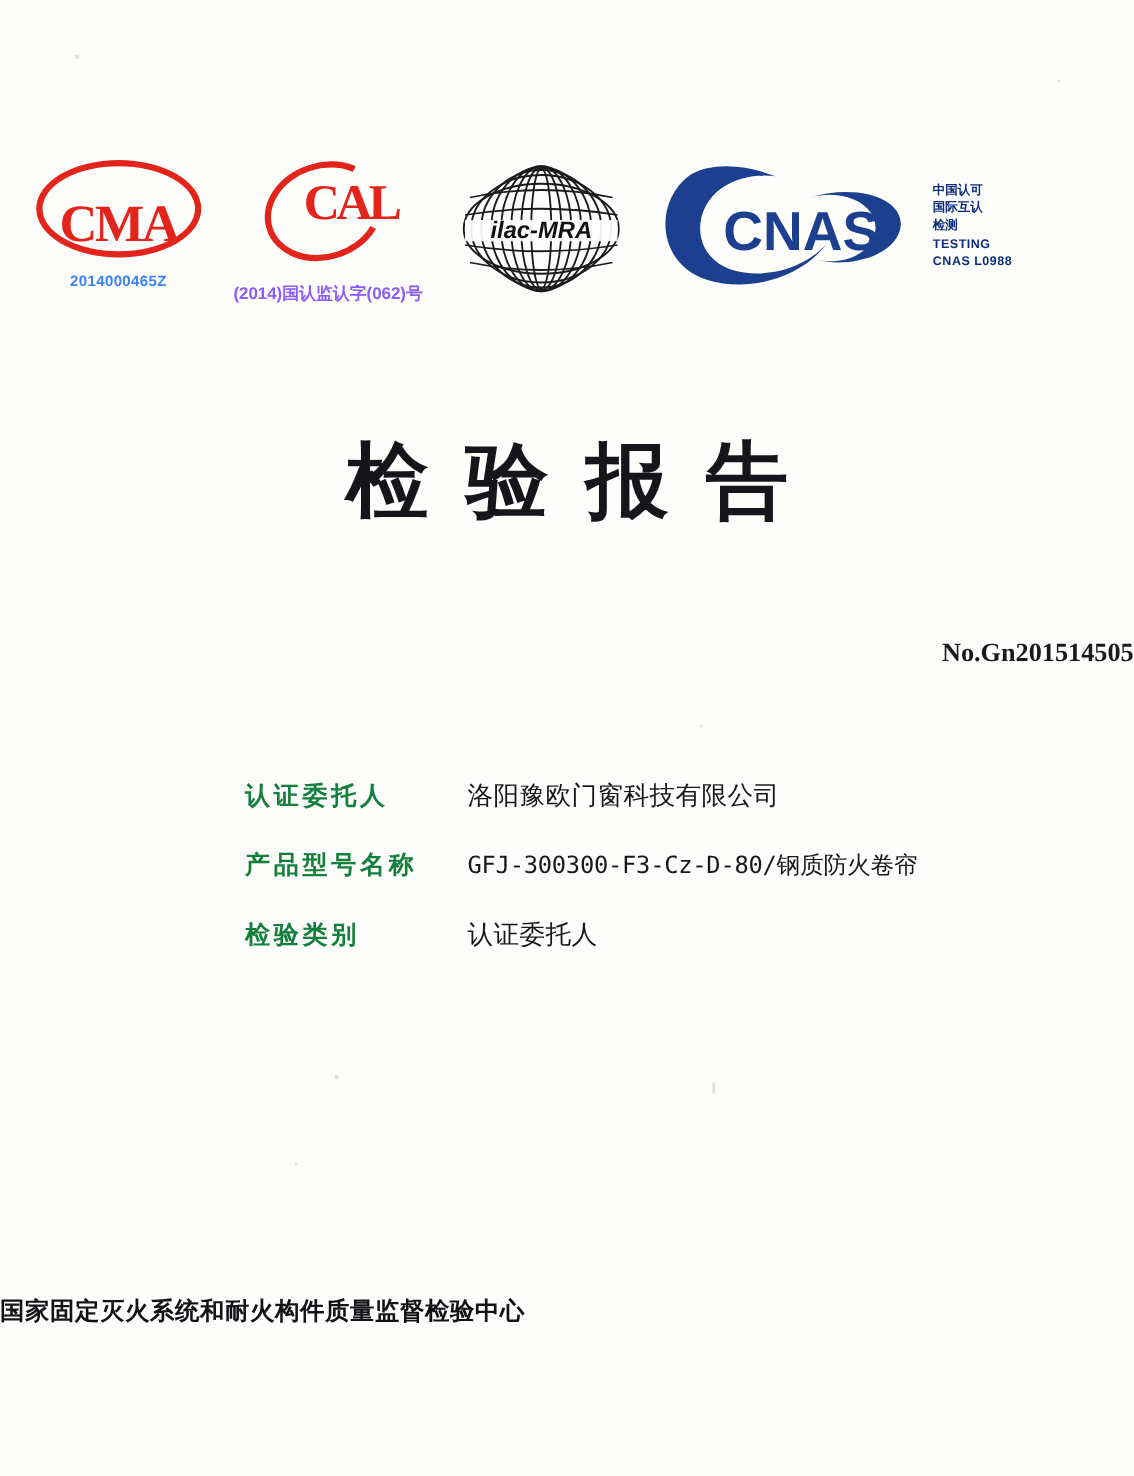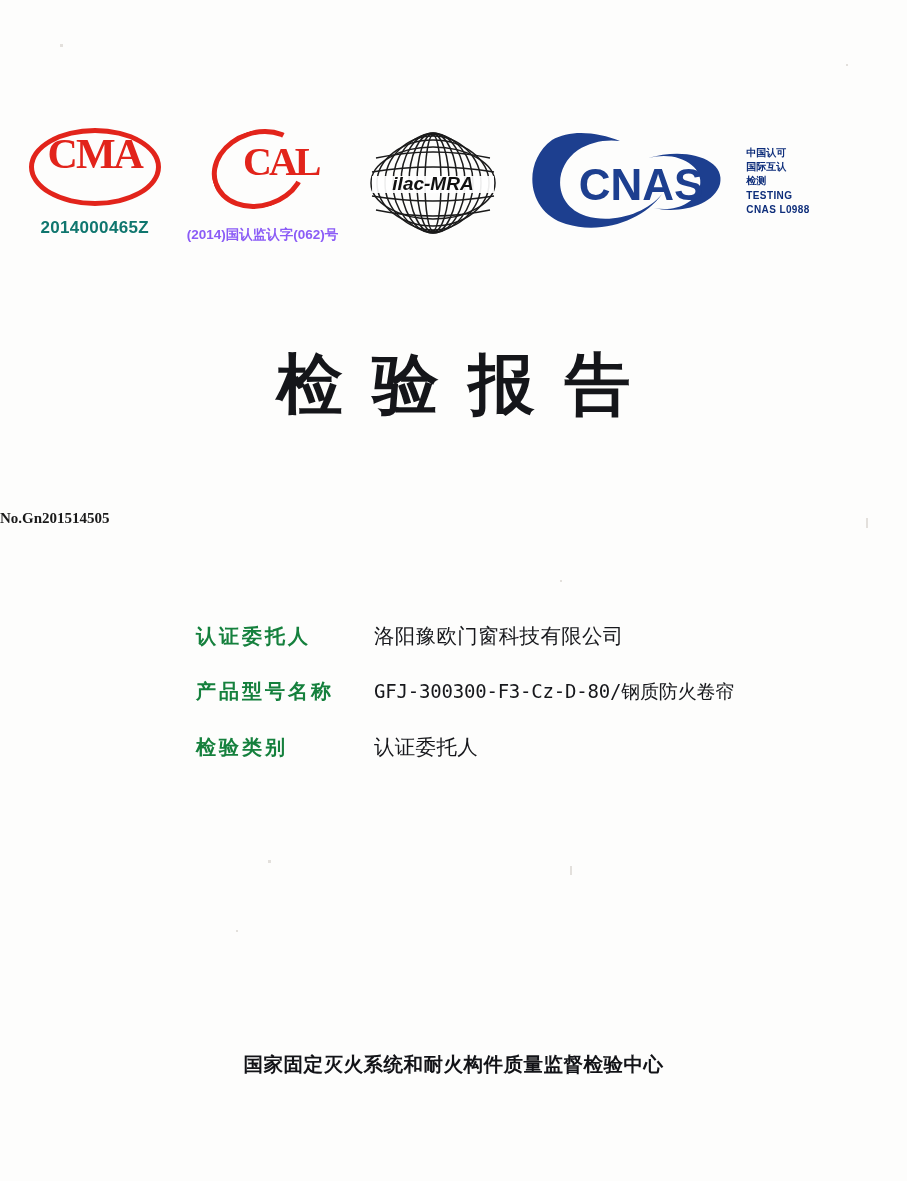--- a/index.html
+++ b/index.html
@@ -41,37 +41,37 @@
   }
 
   
   .cma-mark {
     width: 132px;
     height: 78px;
     border: 5px solid #e2241b;
     border-radius: 50% / 50%;
     box-sizing: border-box;
     display: flex;
-    align-items: flex-start;
+    align-items: flex-end;
     justify-content: center;
     position: relative;
   }
   .cma-mark .cma-text {
     font-family: "Liberation Serif", serif;
     font-weight: bold;
     font-size: 42px;
     letter-spacing: -2px;
     color: #e2241b;
     line-height: 1;
   }
   .cma-caption {
     margin-top: 12px;
-    font-size: 17px;
-    font-weight: bold;
-    color: #0f766e;
+    font-size: 12px;
+    font-weight: bold;
+    color: #3b82f6;
     letter-spacing: 0.3px;
   }
 
   
   .cal-mark {
     width: 112px;
     height: 84px;
     position: relative;
   }
   .cal-ring {
@@ -147,23 +147,23 @@
     letter-spacing: 30px;
     text-indent: 30px;
     color: #15161a;
   }
 
   .doc-number {
     position: absolute;
     top: 510px;
     left: 0;
     width: 907px;
-    text-align: left;
+    text-align: right;
     font-family: "Liberation Serif", serif;
-    font-size: 15px;
+    font-size: 21px;
     font-weight: bold;
     color: #1a1a1a;
   }
 
   
   .fields {
     position: absolute;
     top: 622px;
     left: 196px;
     width: 620px;
@@ -193,27 +193,26 @@
     font-size: 19px;
     letter-spacing: -0.2px;
   }
 
   
   .footer {
     position: absolute;
     top: 1035px;
     left: 0;
     width: 907px;
-    text-align: center;
+    text-align: left;
     font-size: 19.5px;
     font-weight: bold;
     color: #121317;
     font-family: "DejaVu Sans", sans-serif;
     letter-spacing: 0.5px;
-    margin-top: 16px;
   }
 
   
   .speck {
     position: absolute;
     background: #d9d6d2;
     opacity: 0.75;
   }
 </style>
 </head>

